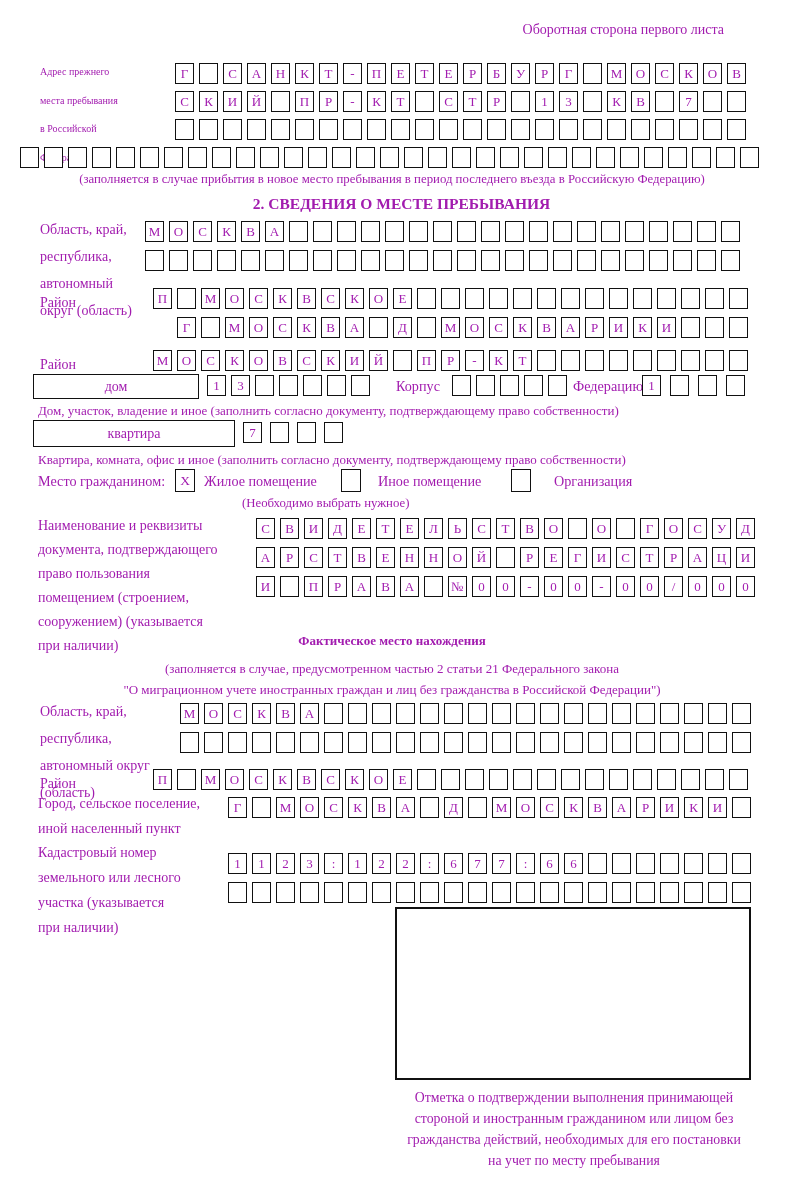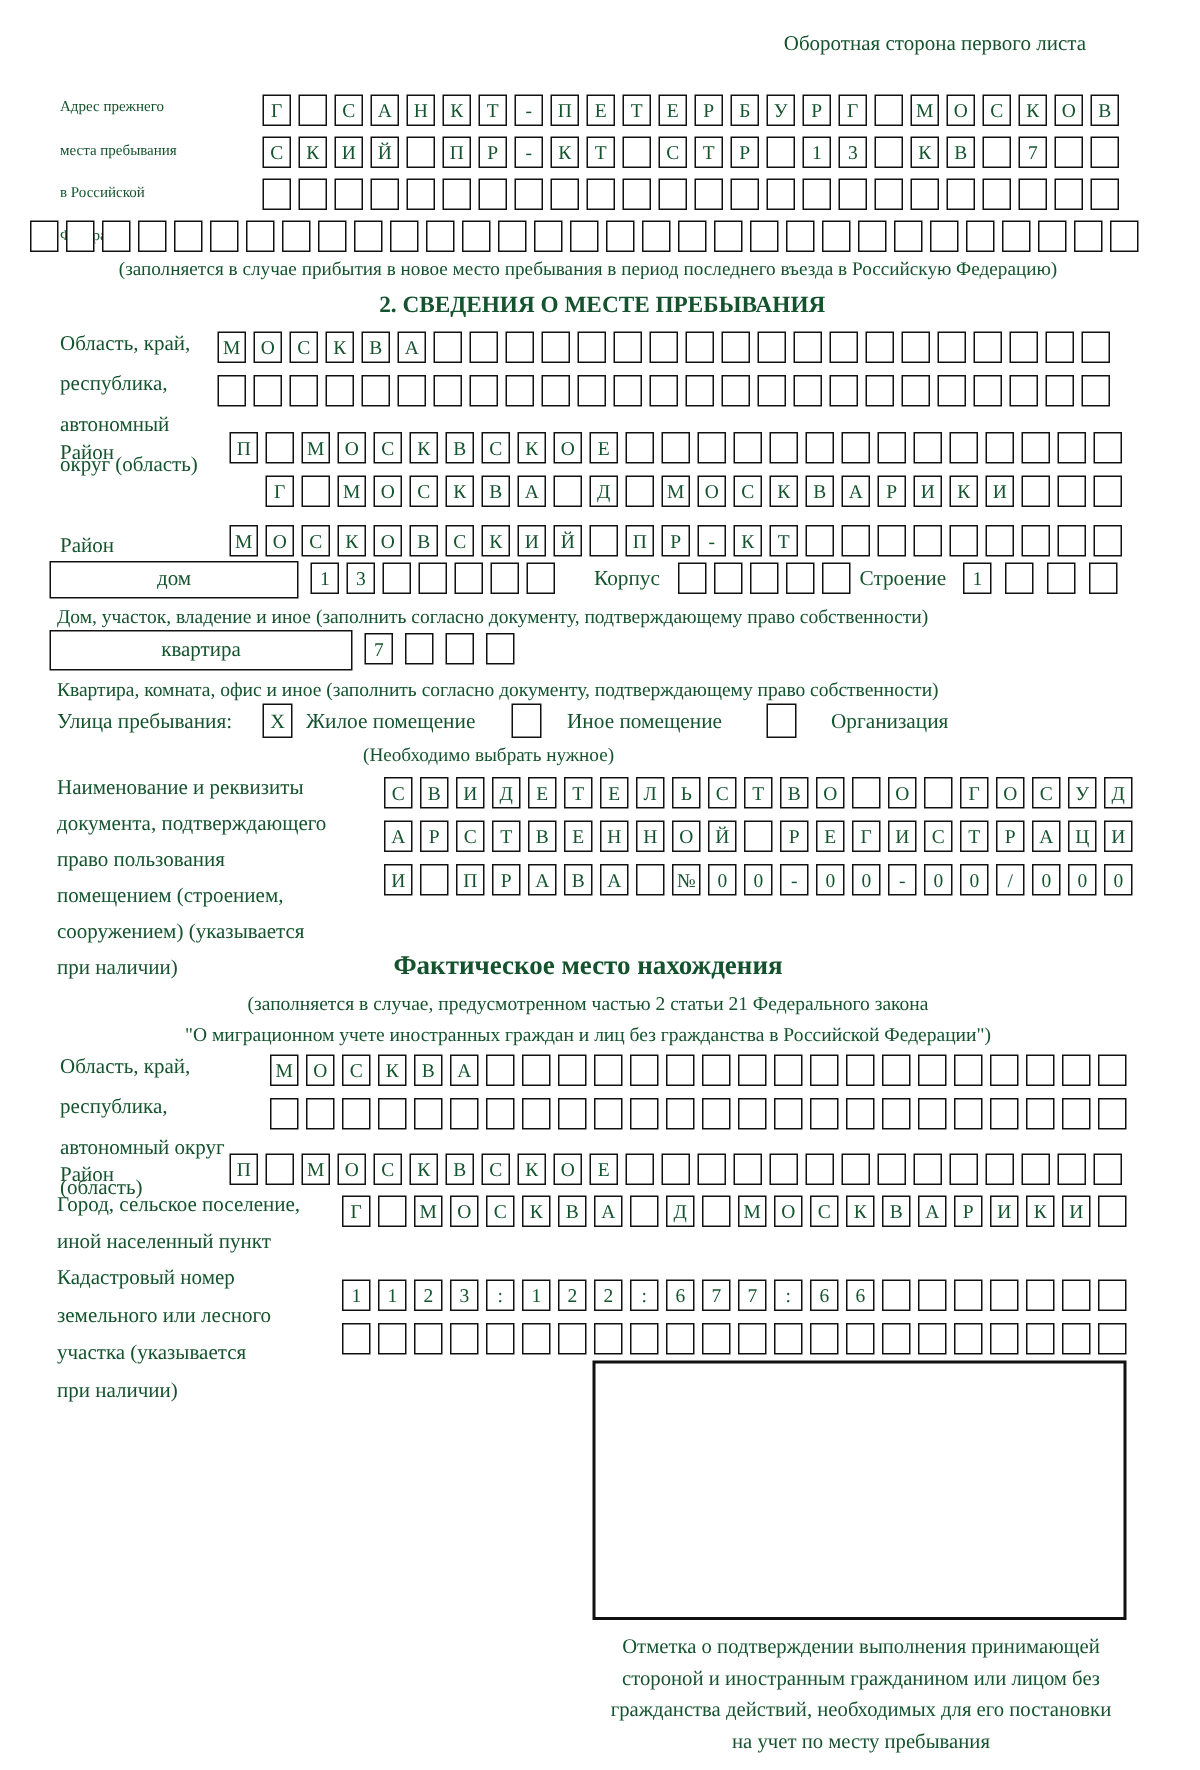--- a/index.html
+++ b/index.html
@@ -1,18 +1,18 @@
 <!DOCTYPE html>
 <html><head>
 <meta charset="utf-8">
 <style>
   html,body { margin:0; padding:0; background:#ffffff; }
   .page {
     position:relative; width:784px; height:1180px; background:#fff;
-    font-family:"Liberation Serif", serif; color:#14532d; overflow:hidden;
+    font-family:"Liberation Serif", serif; color:#a21caf; overflow:hidden;
   }
   .label { position:absolute; font-size:14px; line-height:27px; white-space:pre-line; }
   .label-sm { position:absolute; font-size:13px; white-space:pre-line; }
   .note { position:absolute; font-size:12.8px; }
   .note-center { position:absolute; left:0; right:0; text-align:center; font-size:12.8px; }
   .title { position:absolute; left:0; right:0; text-align:center; font-weight:bold; font-size:15.5px; }
   .cellrow { position:absolute; display:flex; gap:5px; }
   .cell {
     width:19px; height:21px; border:1.7px solid #111; box-sizing:border-box;
     display:flex; align-items:center; justify-content:center;
@@ -48,43 +48,43 @@
 
   <div class="label" style="left:40px; top:216px;">Область, край,
 республика,
 автономный
 округ (область)</div>
   <div class="label" style="left:40px; top:289px;">Район</div>
   <div class="label" style="left:40px; top:351px;">Район</div>
 
   <div class="wbox" style="left:33px; top:374px; width:166px; height:25px;">дом</div>
   <div class="inline-label" style="left:396px; top:378px;">Корпус</div>
-  <div class="inline-label" style="left:573px; top:378px;">Строение</div>
+  <div class="inline-label" style="left:573px; top:378px;">Федерацию</div>
   <div class="label-sm" style="left:38px; top:403px;">Дом, участок, владение и иное (заполнить согласно документу, подтверждающему право собственности)</div>
 
   <div class="wbox" style="left:33px; top:420px; width:202px; height:27px;">квартира</div>
   <div class="label-sm" style="left:38px; top:452px;">Квартира, комната, офис и иное (заполнить согласно документу, подтверждающему право собственности)</div>
 
-  <div class="inline-label" style="left:38px; top:473px;">Улица пребывания:</div>
+  <div class="inline-label" style="left:38px; top:473px;">Место гражданином:</div>
   <div class="cb" style="left:175px; top:469px;">X</div>
   <div class="inline-label" style="left:204px; top:473px;">Жилое помещение</div>
   <div class="cb" style="left:341px; top:469px;"></div>
   <div class="inline-label" style="left:378px; top:473px;">Иное помещение</div>
   <div class="cb" style="left:511px; top:469px;"></div>
   <div class="inline-label" style="left:554px; top:473px;">Организация</div>
   <div class="note" style="left:242px; top:496px;">(Необходимо выбрать нужное)</div>
 
   <div class="label" style="left:38px; top:514px; line-height:24px;">Наименование и реквизиты
 документа, подтверждающего
 право пользования
 помещением (строением,
 сооружением) (указывается
 при наличии)</div>
 
-  <div class="title" style="top:633px; font-size:18px;">Фактическое место нахождения</div>
+  <div class="title" style="top:633px; font-size:13px;">Фактическое место нахождения</div>
   <div class="note-center" style="top:661px; font-size:13px;">(заполняется в случае, предусмотренном частью 2 статьи 21 Федерального закона</div>
   <div class="note-center" style="top:682px; font-size:13px;">"О миграционном учете иностранных граждан и лиц без гражданства в Российской Федерации")</div>
 
   <div class="label" style="left:40px; top:698px;">Область, край,
 республика,
 автономный округ
 (область)</div>
   <div class="label" style="left:40px; top:770px;">Район</div>
   <div class="label" style="left:38px; top:791px; line-height:25px;">Город, сельское поселение,
 иной населенный пункт</div>

